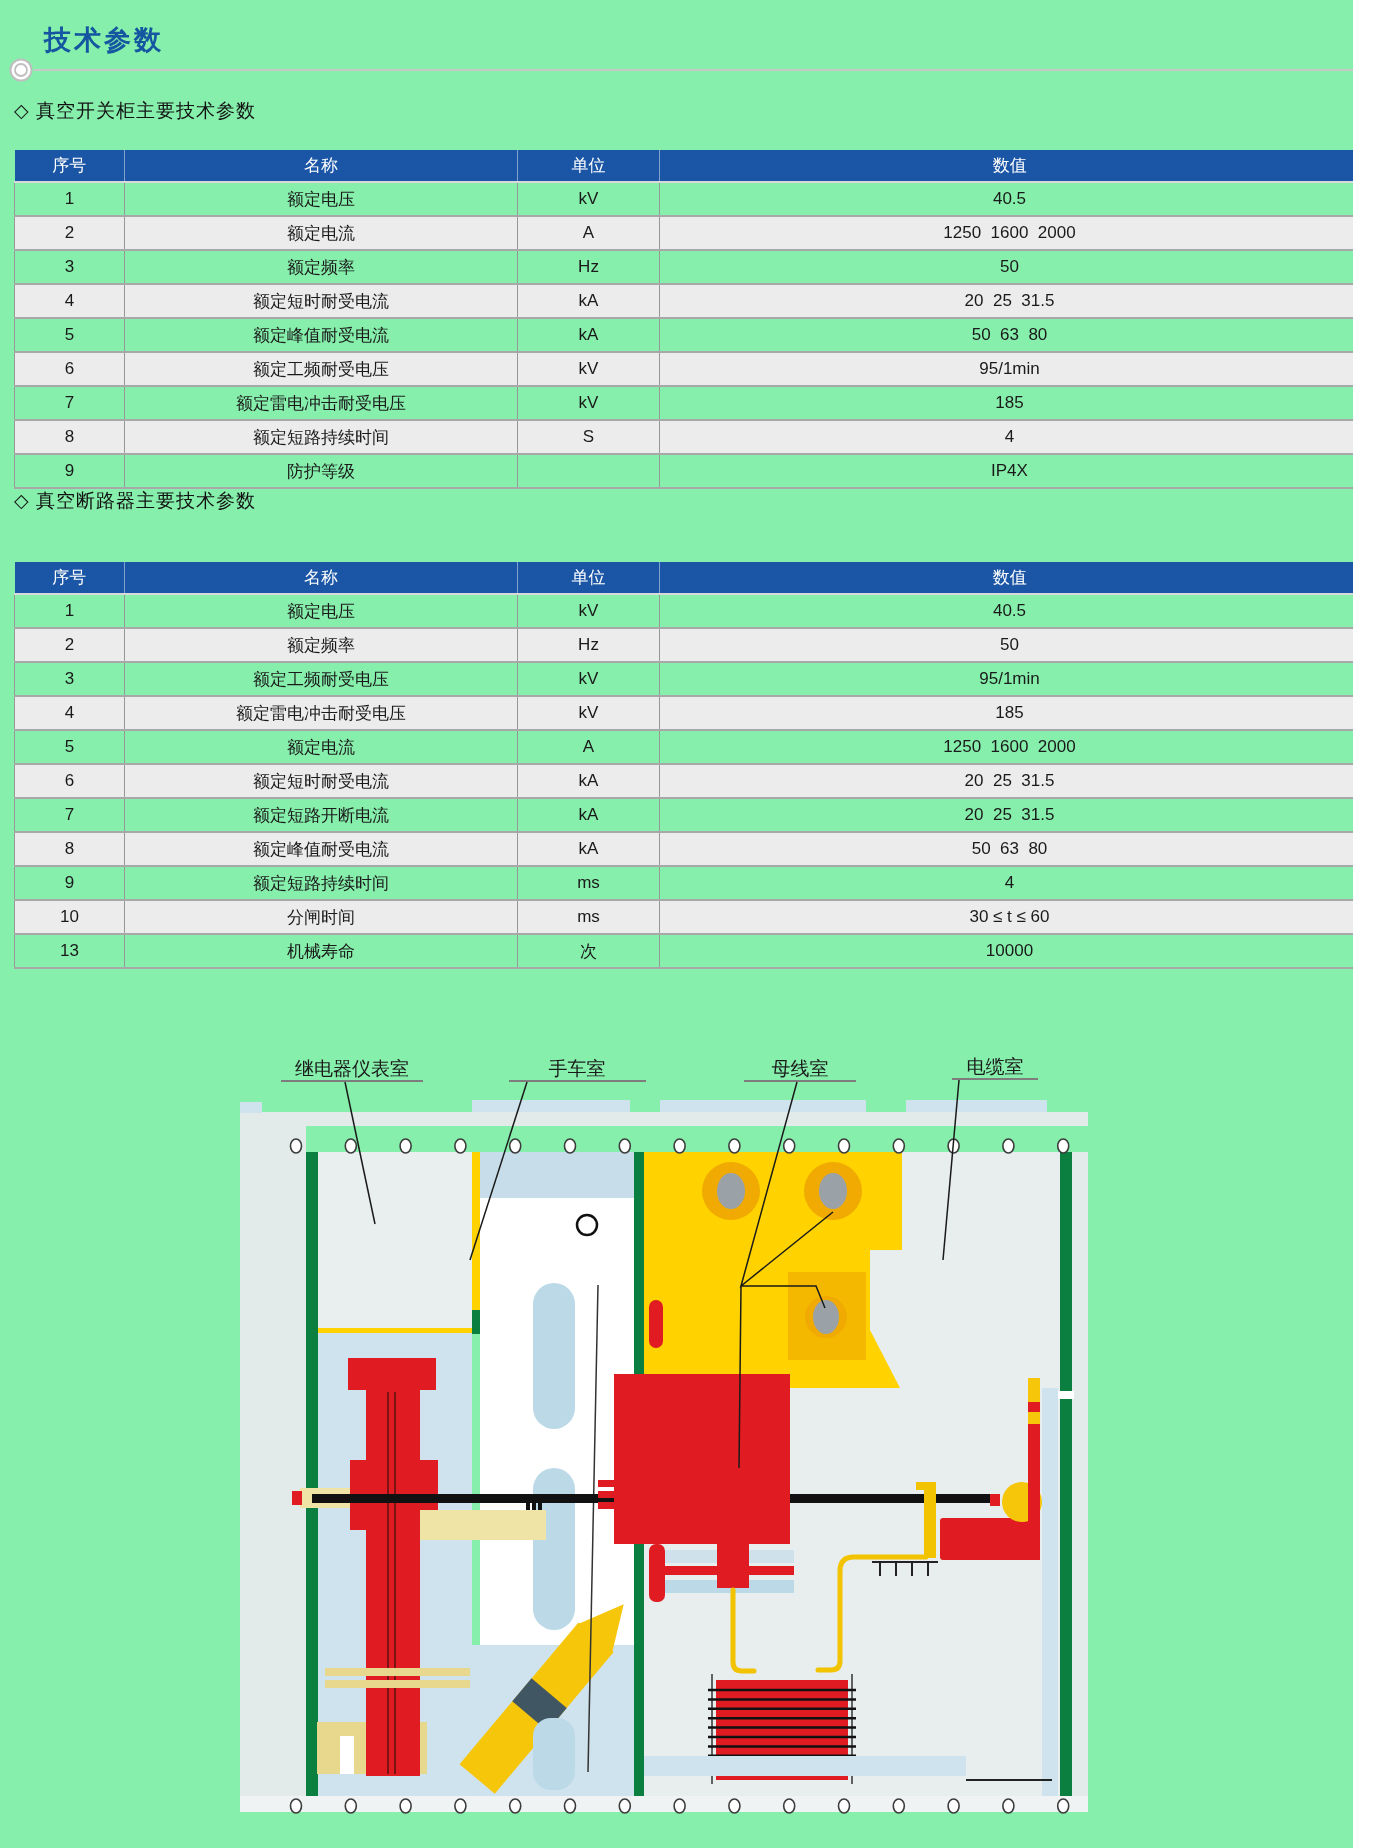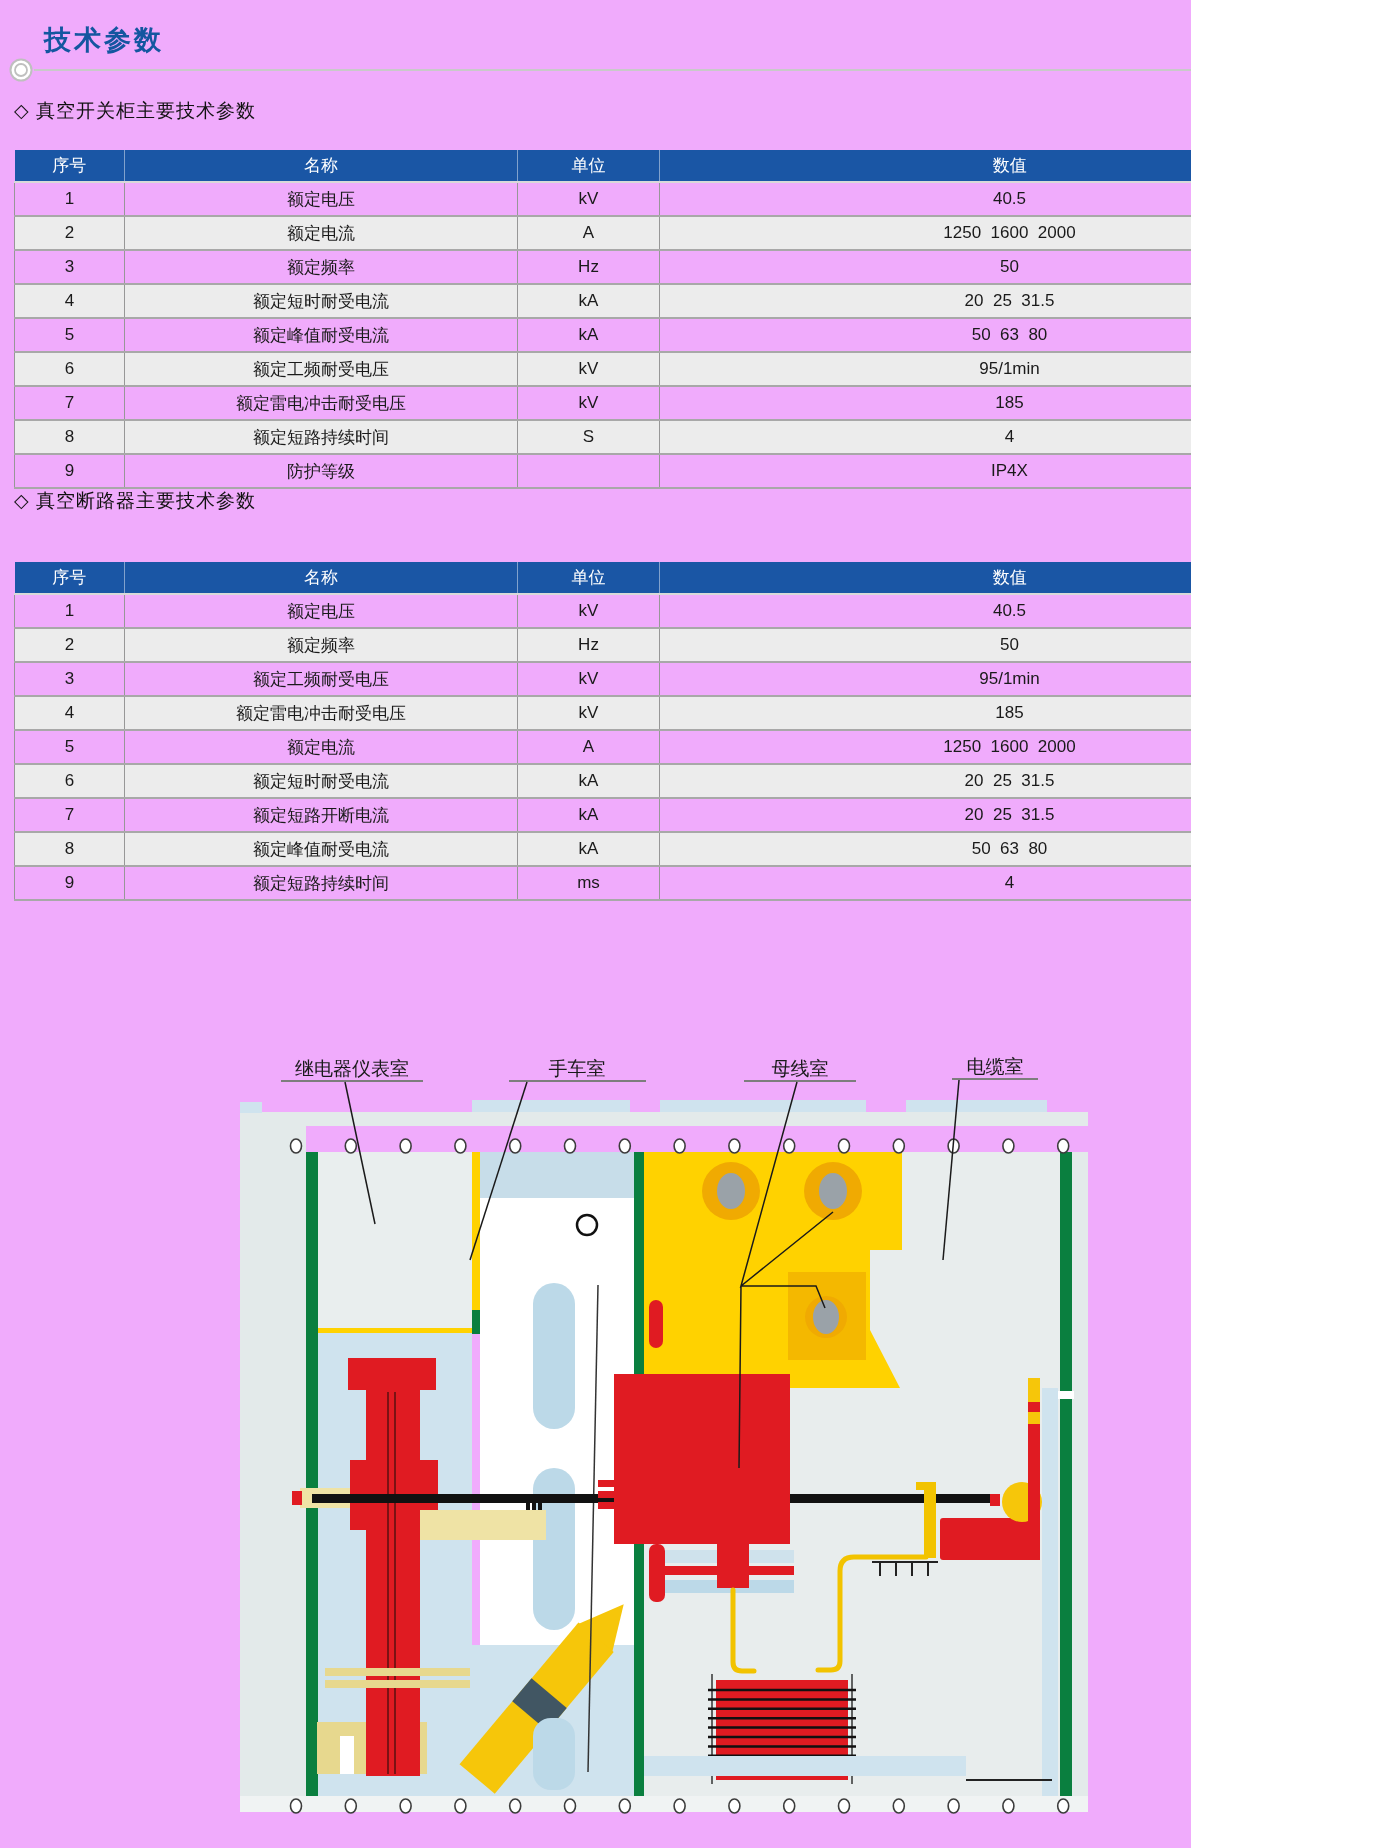--- a/index.html
+++ b/index.html
@@ -1,16 +1,16 @@
 <!DOCTYPE html>
 <html><head>
 <meta charset="utf-8">
 <style>
   html,body{margin:0;padding:0;background:#ffffff;}
-  .page{position:relative;width:1191px;height:1848px;background:#f0abfc;overflow:hidden;
+  .page{position:relative;width:1353px;height:1848px;background:#86efac;overflow:hidden;
         font-family:"Liberation Sans","DejaVu Sans",sans-serif;color:#1a1a1a;}
   .page-title{position:absolute;left:44px;top:22px;font-size:27px;font-weight:bold;
         color:#1456a0;letter-spacing:3px;}
   .rule-svg{position:absolute;left:0;top:52px;}
   .section-heading{position:absolute;left:14px;font-size:19px;color:#111;letter-spacing:1px;}
   .sec1{top:98px;}
   .sec2{top:488px;}
   table.params{position:absolute;left:14px;width:1345px;border-collapse:collapse;
         table-layout:fixed;font-size:17px;}
   .t1{top:150px;}
@@ -185,20 +185,32 @@
           <td>8</td>
           <td>额定峰值耐受电流</td>
           <td>kA</td>
           <td>50  63  80</td>
         </tr>
         <tr>
           <td>9</td>
           <td>额定短路持续时间</td>
           <td>ms</td>
           <td>4</td>
+        </tr>
+        <tr>
+          <td>10</td>
+          <td>分闸时间</td>
+          <td>ms</td>
+          <td>30 ≤ t ≤ 60</td>
+        </tr>
+        <tr>
+          <td>13</td>
+          <td>机械寿命</td>
+          <td>次</td>
+          <td>10000</td>
         </tr>
       </tbody>
   </table>
 
   <svg class="diagram-svg" width="1373" height="808" viewBox="0 1040 1373 808">
 
     <rect class="gr1" x="240" y="1126" width="66" height="670"></rect>
     <rect class="gr1" x="1072" y="1152" width="16" height="644"></rect>
     <rect class="gr1" x="240" y="1112" width="848" height="14"></rect>
     <rect class="pb" x="240" y="1102" width="22" height="11"></rect>

